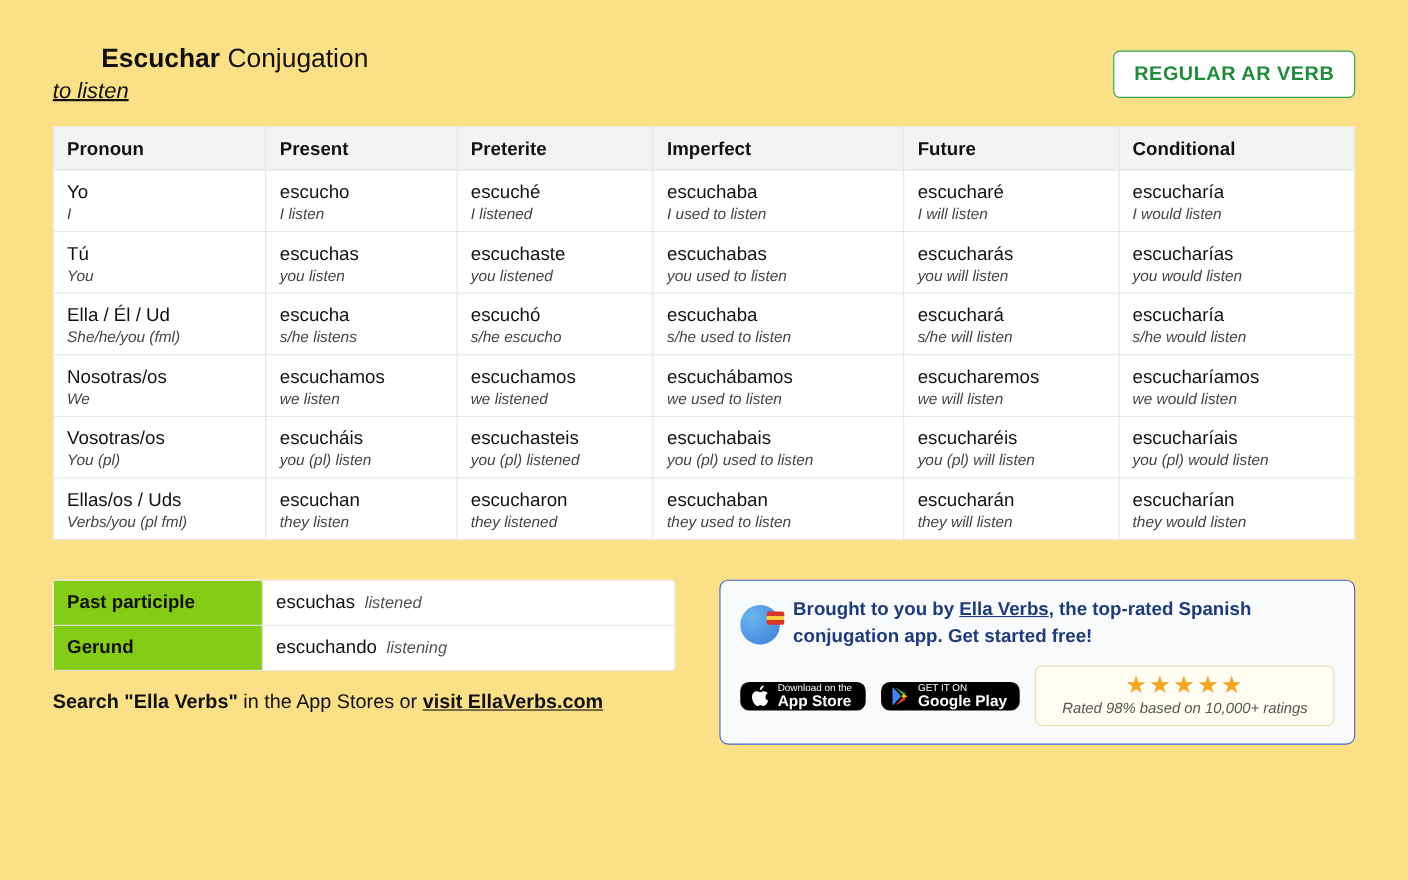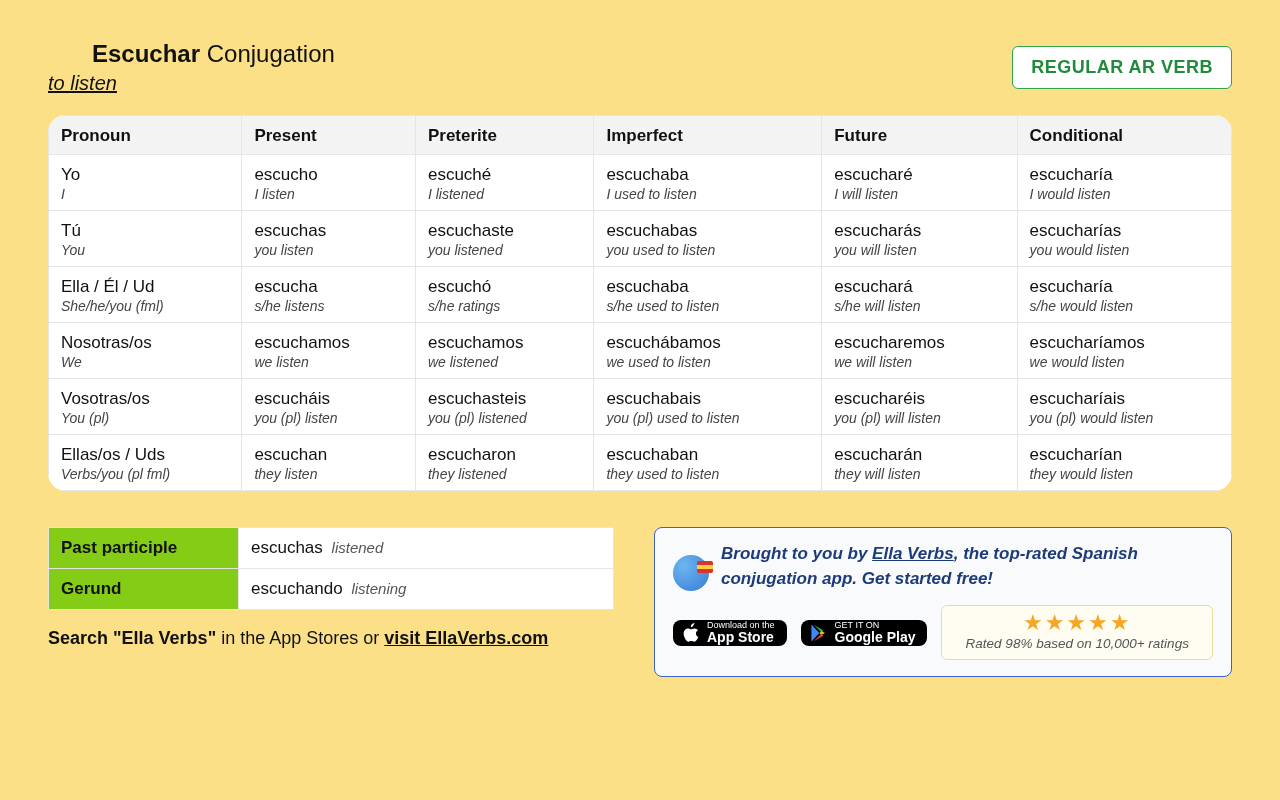--- a/index.html
+++ b/index.html
@@ -39,21 +39,21 @@
     padding: 10px 18px;
     font-size: 18px;
     font-weight: 700;
     letter-spacing: .5px;
     margin-top: 6px;
   }
   table.conj {
     width: 100%;
     border-collapse: collapse;
     background: #fff;
-    border-radius: 18px;
+    border-radius: 0;
     overflow: hidden;
     font-size: 17px;
   }
   table.conj th, table.conj td {
     text-align: left;
     padding: 10px 12px 8px;
     border: 1px solid #e5e5e5;
     vertical-align: top;
   }
   table.conj th {
@@ -108,22 +108,21 @@
   .promo-card {
     flex: 1;
     background: #f9fafc;
     border: 1.5px solid #4062c9;
     border-radius: 8px;
     padding: 14px 18px 16px;
   }
   .promo-top {
     display: flex;
     gap: 12px;
-    align-items: flex-end;
-    font-style: italic;
+    align-items: center;
   }
   .promo-icon {
     width: 36px; height: 36px; flex: 0 0 36px;
     border-radius: 50%;
     background: radial-gradient(circle at 30% 30%, #6bb6f0, #3a7bd5);
     position: relative;
     margin-top: 2px;
   }
   .promo-icon::after {
     content: "";
@@ -264,21 +263,21 @@
         <td>
           <div class="cell-main">Ella / Él / Ud</div>
           <div class="cell-sub">She/he/you (fml)</div>
         </td>
         <td>
           <div class="cell-main">escucha</div>
           <div class="cell-sub">s/he listens</div>
         </td>
         <td>
           <div class="cell-main">escuchó</div>
-          <div class="cell-sub">s/he ratings</div>
+          <div class="cell-sub">s/he escucho</div>
         </td>
         <td>
           <div class="cell-main">escuchaba</div>
           <div class="cell-sub">s/he used to listen</div>
         </td>
         <td>
           <div class="cell-main">escuchará</div>
           <div class="cell-sub">s/he will listen</div>
         </td>
         <td>

